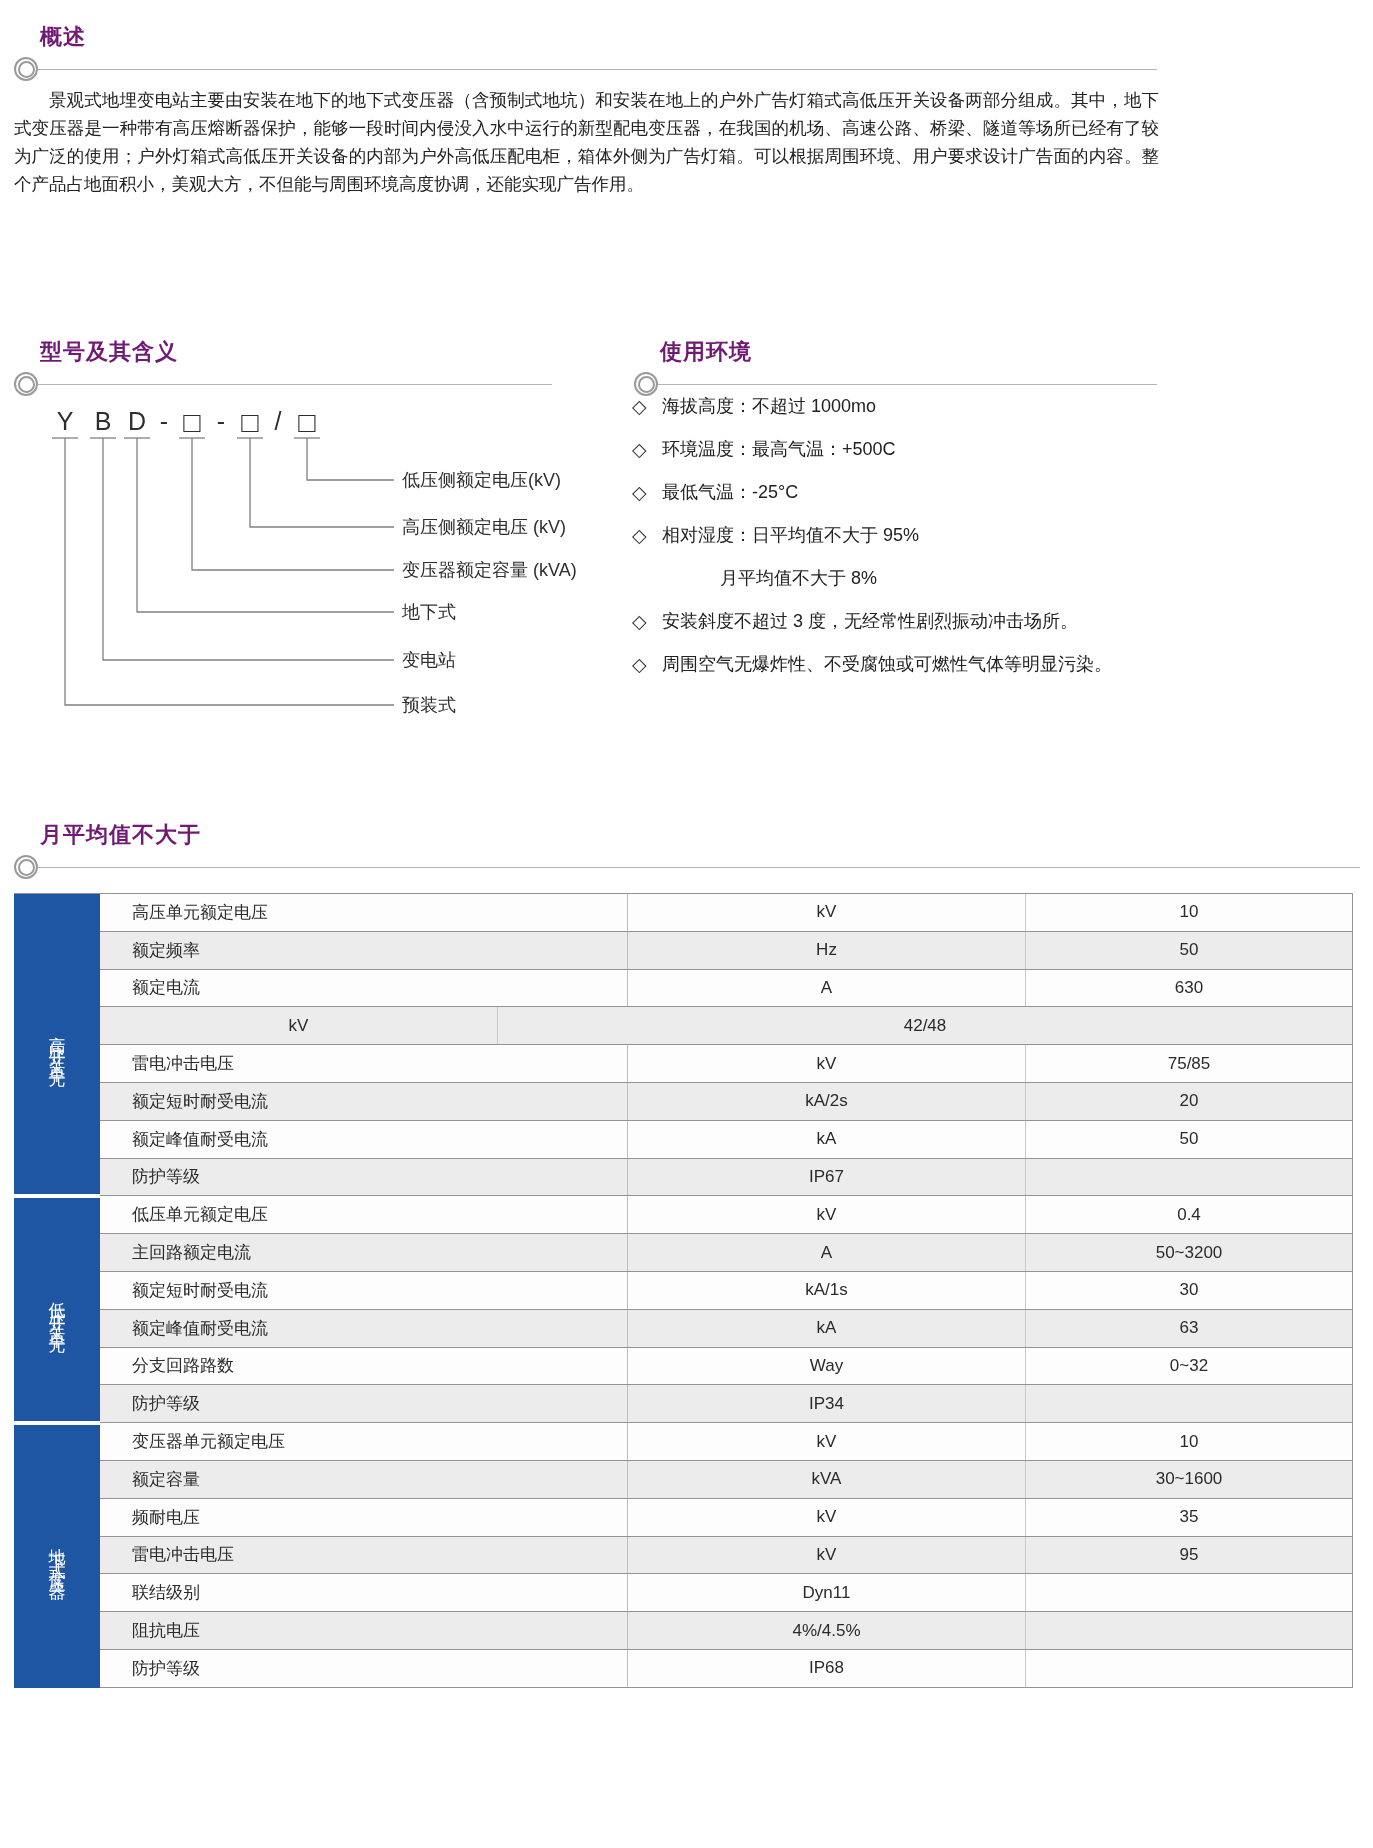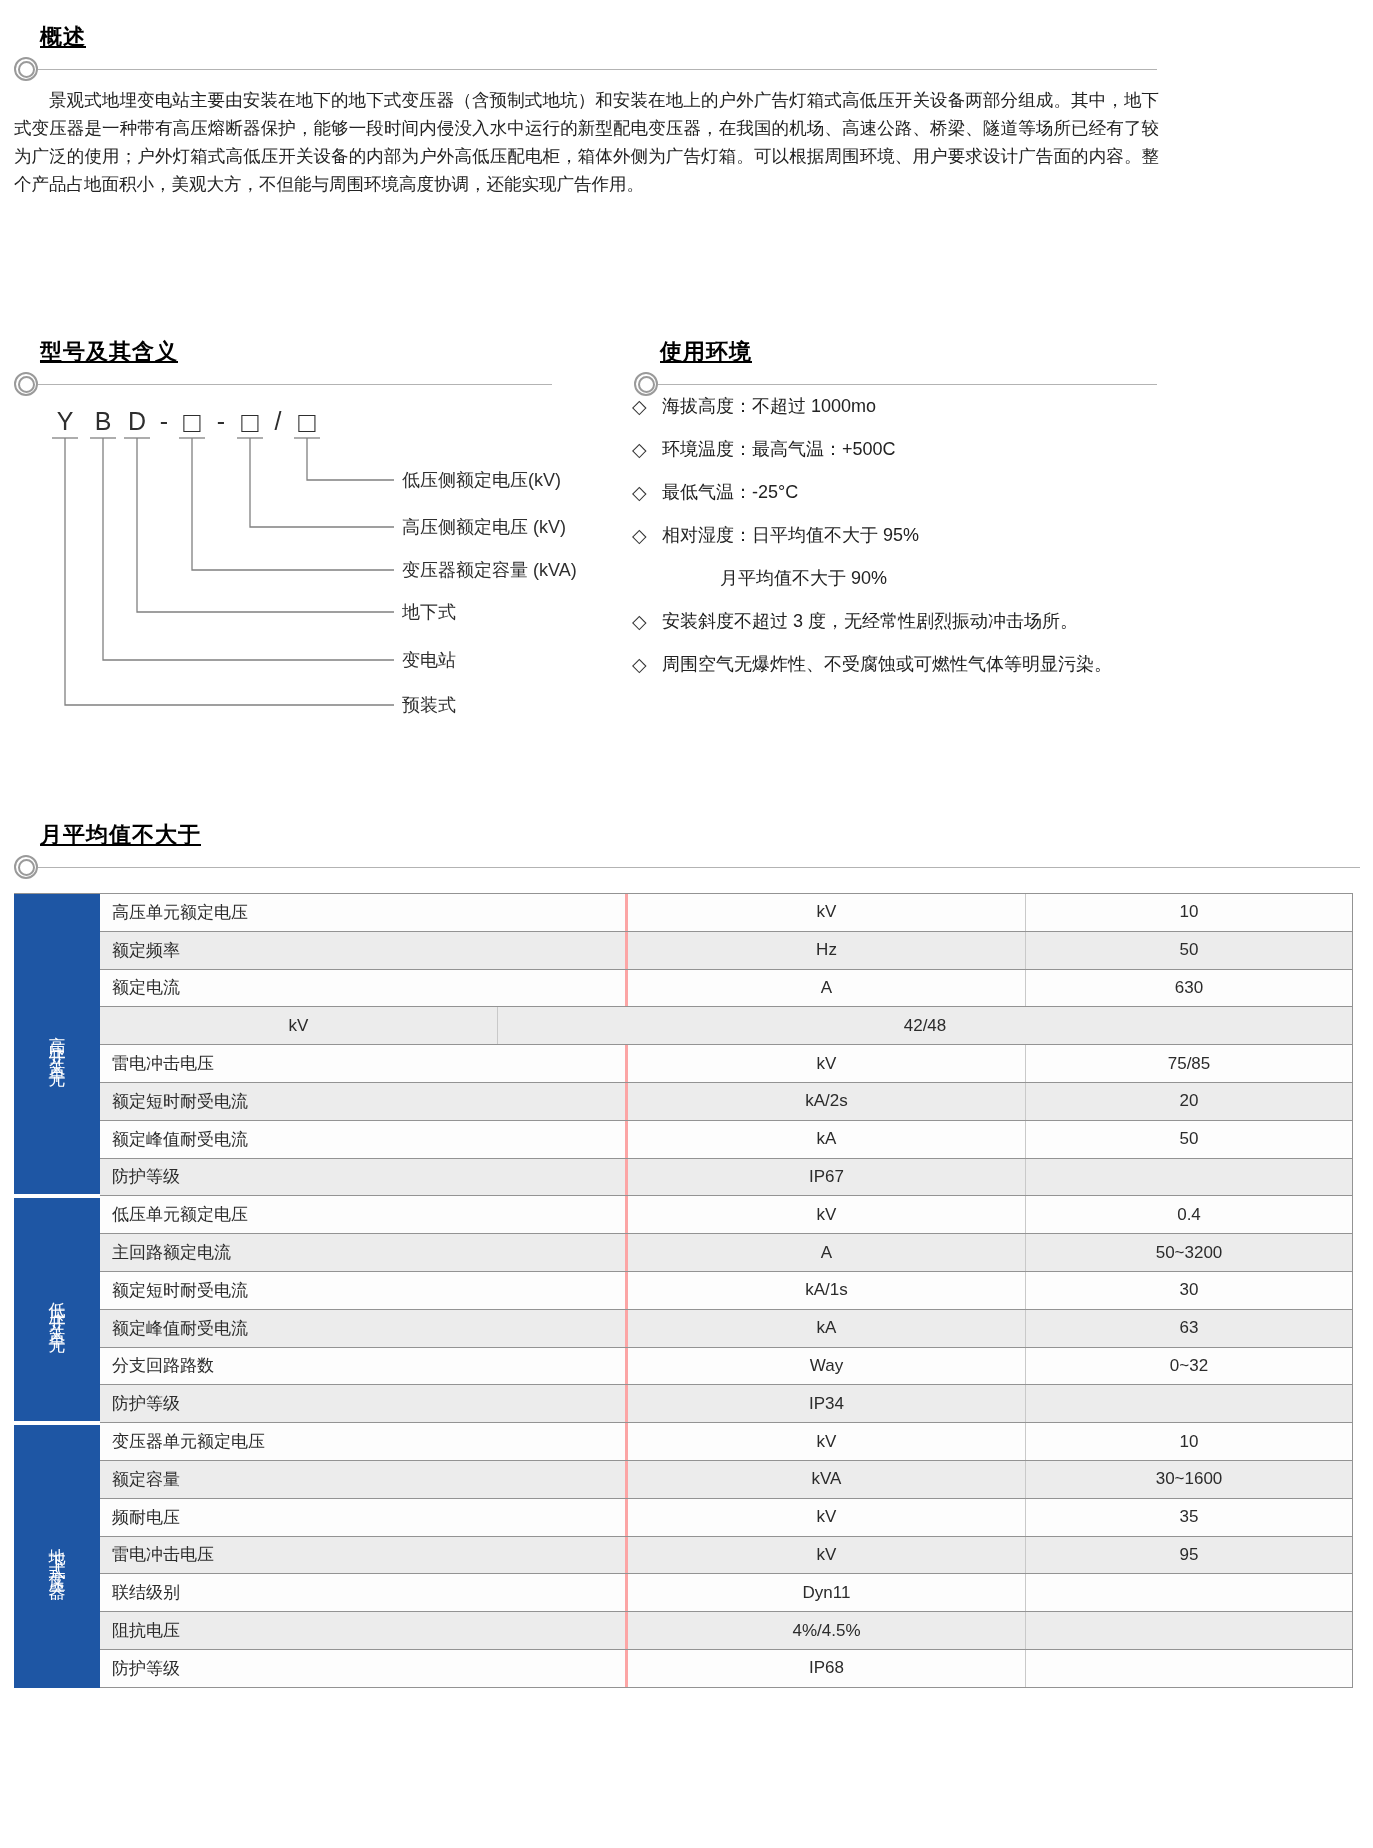--- a/index.html
+++ b/index.html
@@ -6,23 +6,22 @@
   html,body { background:#fff; }
   body {
     font-family: "Liberation Sans","DejaVu Sans",sans-serif;
     color:#2b2b2b;
     width:1373px; height:1848px;
     position:relative; overflow:hidden;
   }
   .section { position:absolute; }
   .sec-title {
     margin-left:26px; margin-bottom:5px;
-    font-size:22px; font-weight:bold; color:#000000;
+    font-size:22px; font-weight:bold; color:#701a75;
     letter-spacing:1px;
-    text-decoration:underline;
   }
   .sec-rule { display:flex; align-items:center; }
   .ring {
     width:24px; height:24px; flex:none;
     border:2px solid #9a9a9a; border-radius:50%;
     display:flex; align-items:center; justify-content:center;
     background:#fff;
   }
   .ring::before {
     content:""; width:13px; height:13px;
@@ -59,21 +58,21 @@
     background:#1e56a4; color:#fff;
     display:flex; align-items:center; justify-content:center;
     writing-mode:vertical-rl; text-orientation:upright;
     letter-spacing:7px; font-size:17px;
   }
   .pgroup:first-child .glabel { top:0; }
   .pgroup:last-child .glabel { bottom:0; }
   .prow { display:flex; height:37.8px; border-bottom:1px solid #939393; background:#fdfdfd; }
   .grows .prow:nth-child(even) { background:#ececec; }
   .c-param, .c-unit, .c-val { display:flex; align-items:center; }
-  .c-param { width:528px; padding-left:12px; border-right:3px solid #fca5a5; }
+  .c-param { width:528px; padding-left:32px; border-right:1px solid #fca5a5; }
   .c-unit  { width:398px; justify-content:center; border-right:1px solid #c9c9c9; }
   .c-val   { flex:1; justify-content:center; }
 </style>
 </head>
 <body>
 
 <div class="section" style="left:14px; top:22px; width:1143px;">
   <div class="sec-title">概述</div>
   <div class="sec-rule">
     <span class="ring"></span>
@@ -144,21 +143,21 @@
   </div>
   <div class="env-item">
     <span class="env-marker">◇</span>
     <span>最低气温：-25°C</span>
   </div>
   <div class="env-item">
     <span class="env-marker">◇</span>
     <span>相对湿度：日平均值不大于 95%</span>
   </div>
   <div class="env-item indent">
-    <span>月平均值不大于 90%</span>
+    <span>月平均值不大于 8%</span>
   </div>
   <div class="env-item">
     <span class="env-marker">◇</span>
     <span>安装斜度不超过 3 度，无经常性剧烈振动冲击场所。</span>
   </div>
   <div class="env-item">
     <span class="env-marker">◇</span>
     <span>周围空气无爆炸性、不受腐蚀或可燃性气体等明显污染。</span>
   </div>
 </div>

